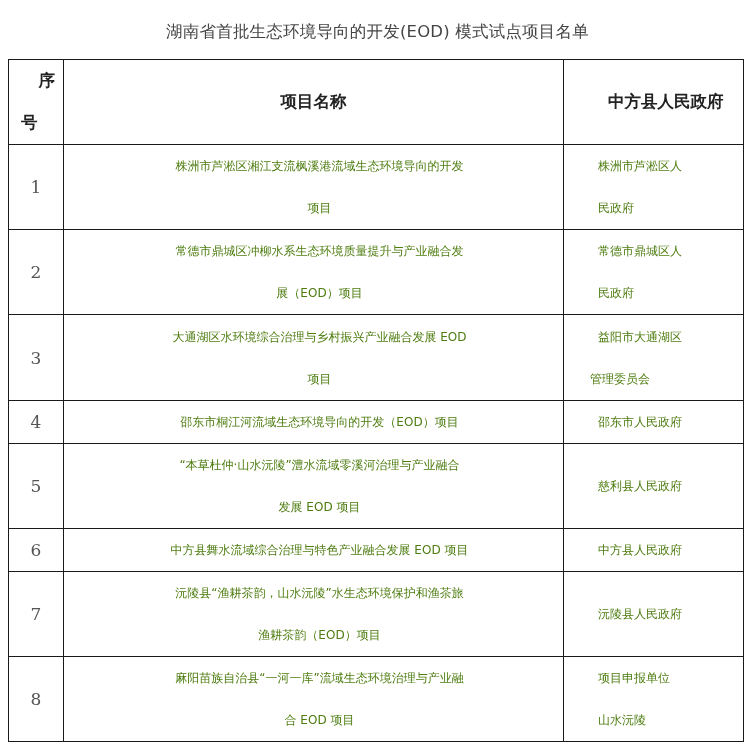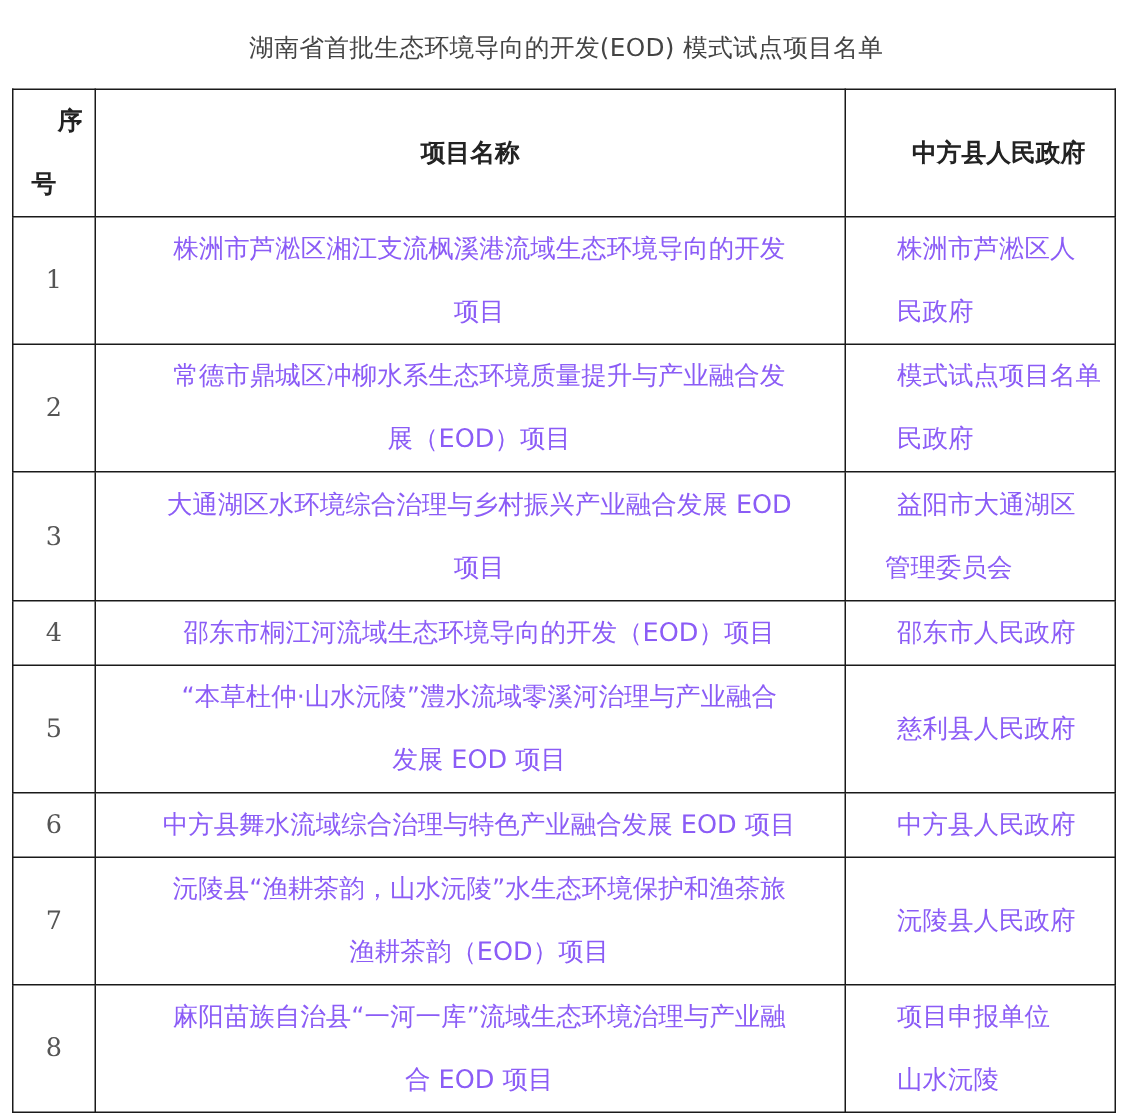--- a/index.html
+++ b/index.html
@@ -8,21 +8,21 @@
   .title { position:absolute; left:0; top:21px; width:755px; text-align:center;
            font-size:16.5px; color:#444; letter-spacing:0.2px; }
   table { position:absolute; left:8px; top:59px; width:735px; border-collapse:collapse;
           table-layout:fixed; }
   td, th { border:1.5px solid #1a1a1a; padding:0; vertical-align:middle; }
   col.c-no { width:55px; }
   col.c-name { width:500px; }
   col.c-unit { width:180px; }
   th { font-weight:bold; color:#222; font-size:16.5px; }
   th.no { text-align:right; padding-right:8px; line-height:42px; }
-  td { font-size:17px; line-height:42px; color:#8b5cf6; }
+  td { font-size:12px; line-height:42px; color:#4d7c0f; }
   td.no { text-align:center; font-family:"DejaVu Serif","Liberation Serif",serif; font-size:17px; color:#555; }
   td.name { text-align:center; padding:0 10px 0 22px; }
   td.unit { text-align:left; padding:0 8px 0 34px;margin-top:32px; }
   th.unit { text-align:left; padding-left:44px; }
   .l1 { display:block; }
 </style>
 </head>
 <body>
 
 <div class="title">湖南省首批生态环境导向的开发(EOD) 模式试点项目名单</div>
@@ -55,21 +55,21 @@
         <span class="l1" style="padding-left:0">民政府</span>
       </td>
     </tr>
     <tr style="height:84px">
       <td class="no">2</td>
       <td class="name">
         <span class="l1">常德市鼎城区冲柳水系生态环境质量提升与产业融合发</span>
         <span class="l1">展（EOD）项目</span>
       </td>
       <td class="unit">
-        <span class="l1">模式试点项目名单</span>
+        <span class="l1">常德市鼎城区人</span>
         <span class="l1">民政府</span>
       </td>
     </tr>
     <tr style="height:86px">
       <td class="no">3</td>
       <td class="name">
         <span class="l1">大通湖区水环境综合治理与乡村振兴产业融合发展 EOD</span>
         <span class="l1">项目</span>
       </td>
       <td class="unit">

